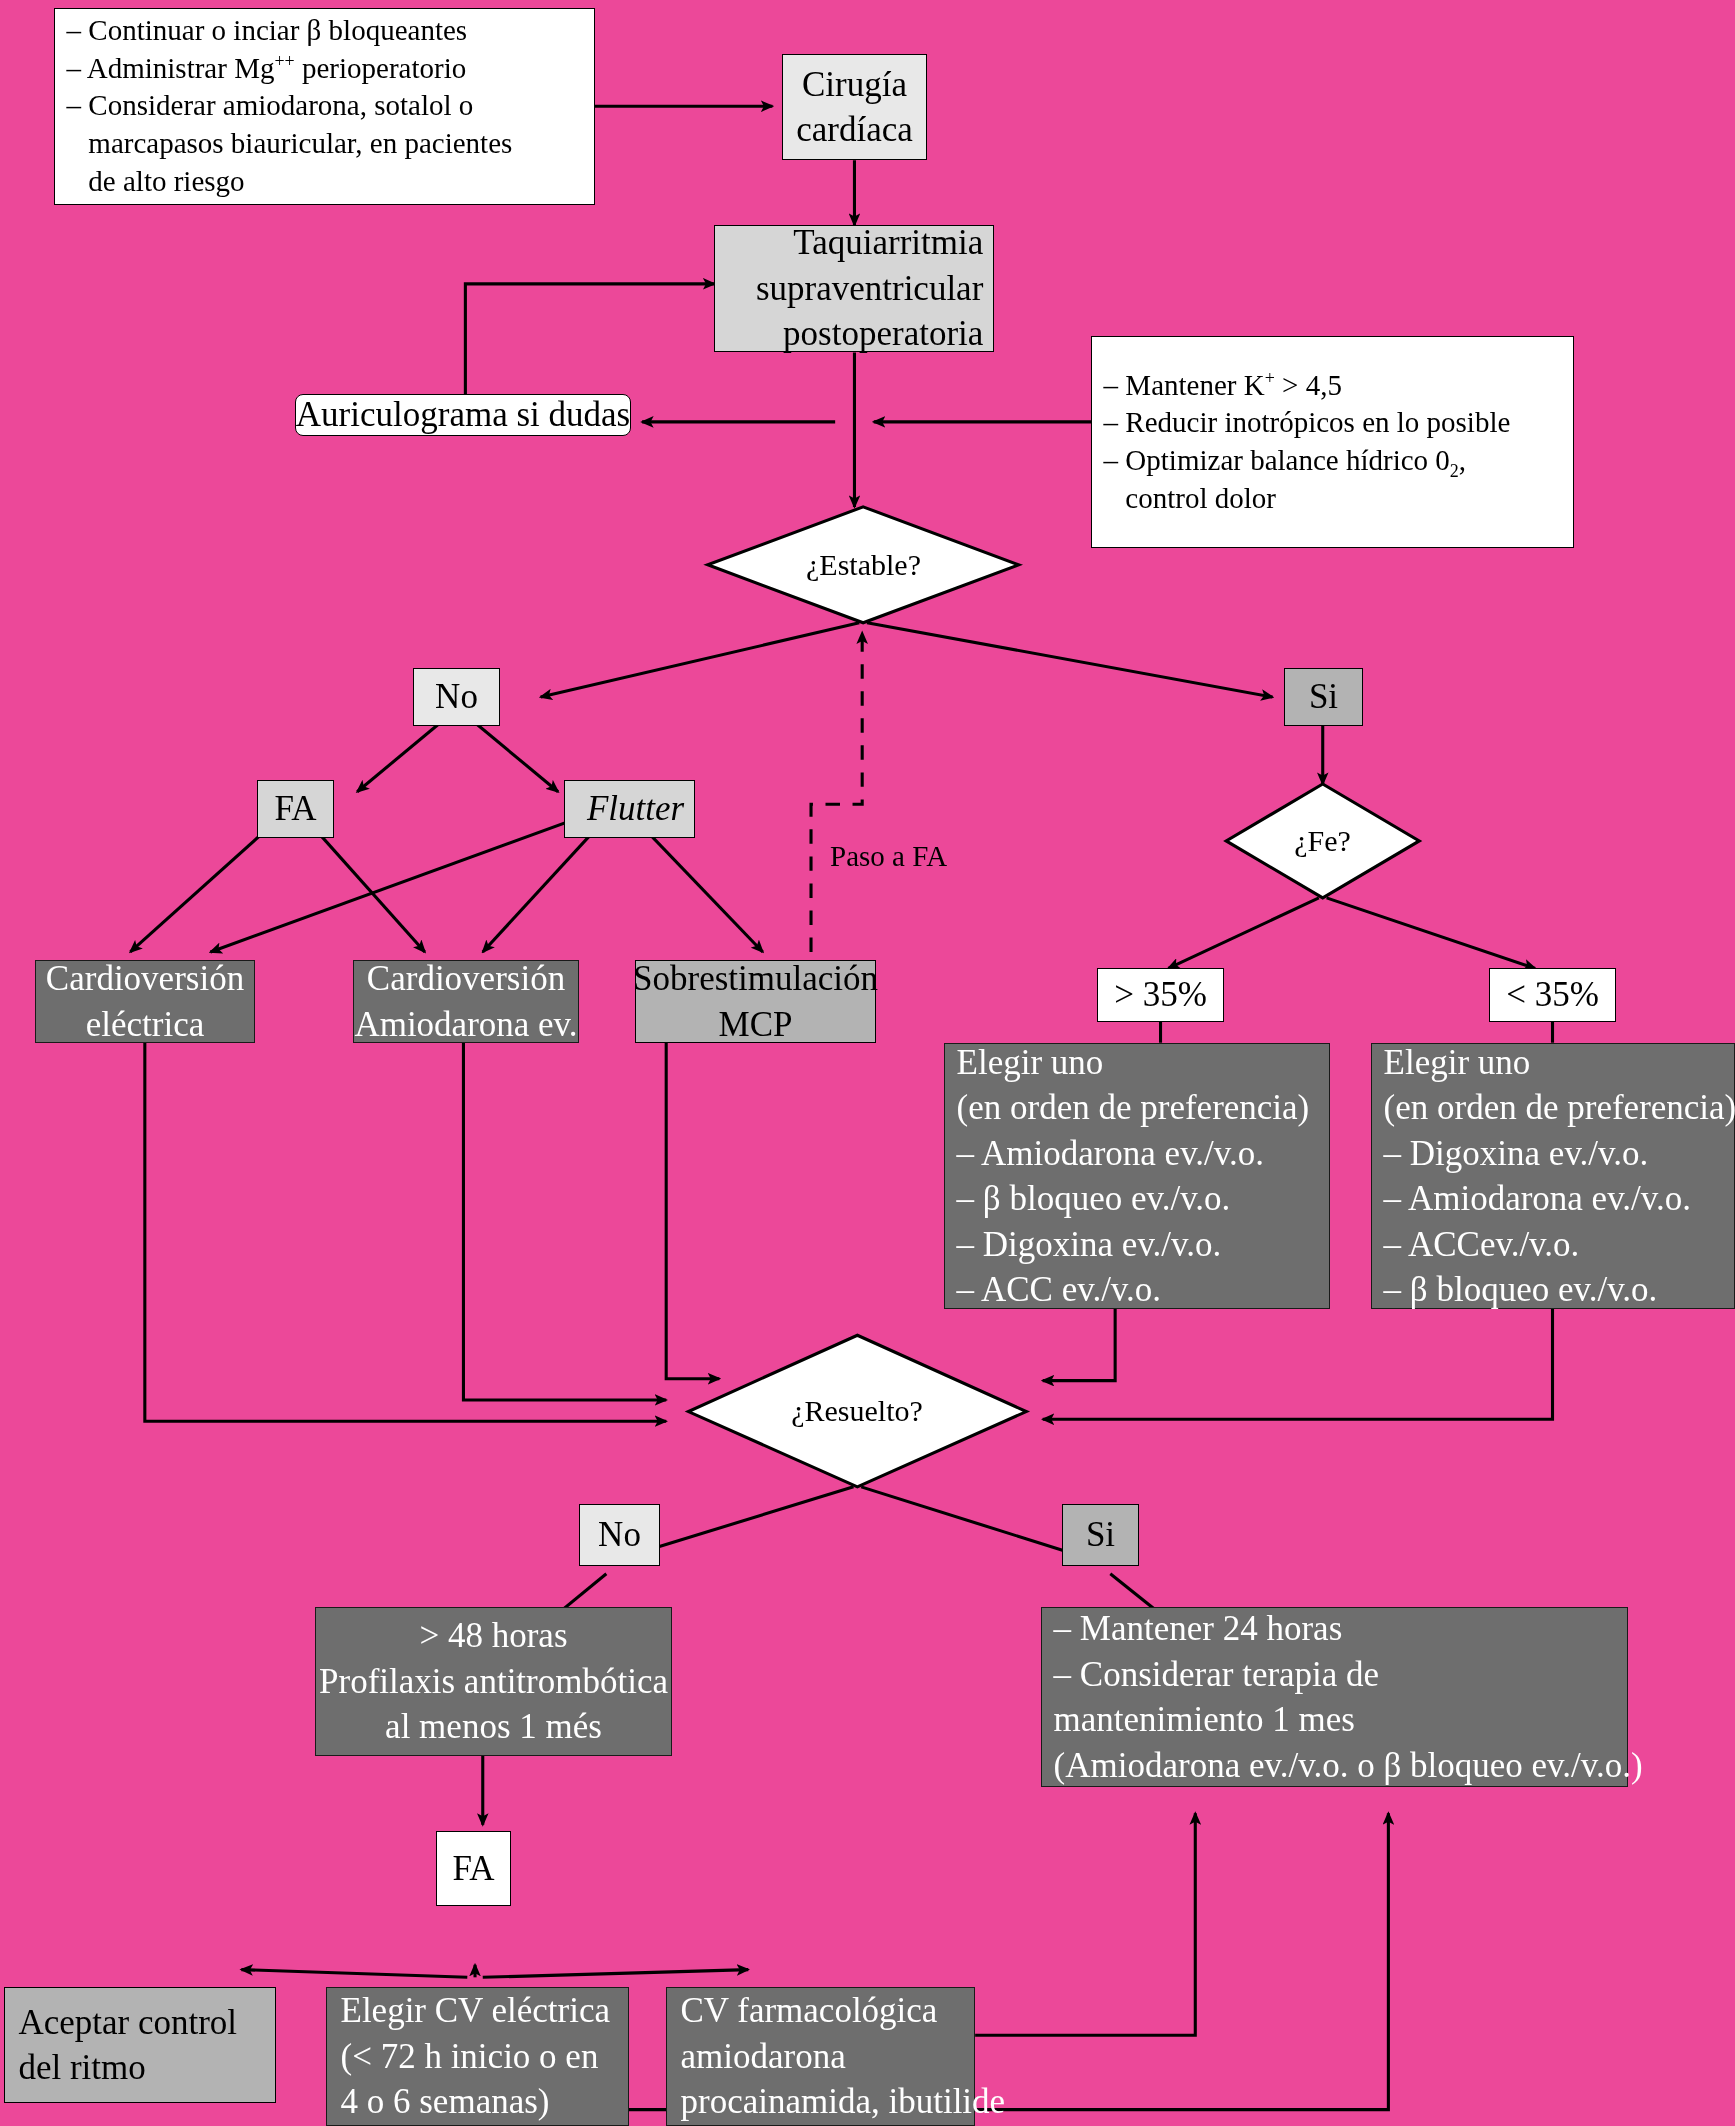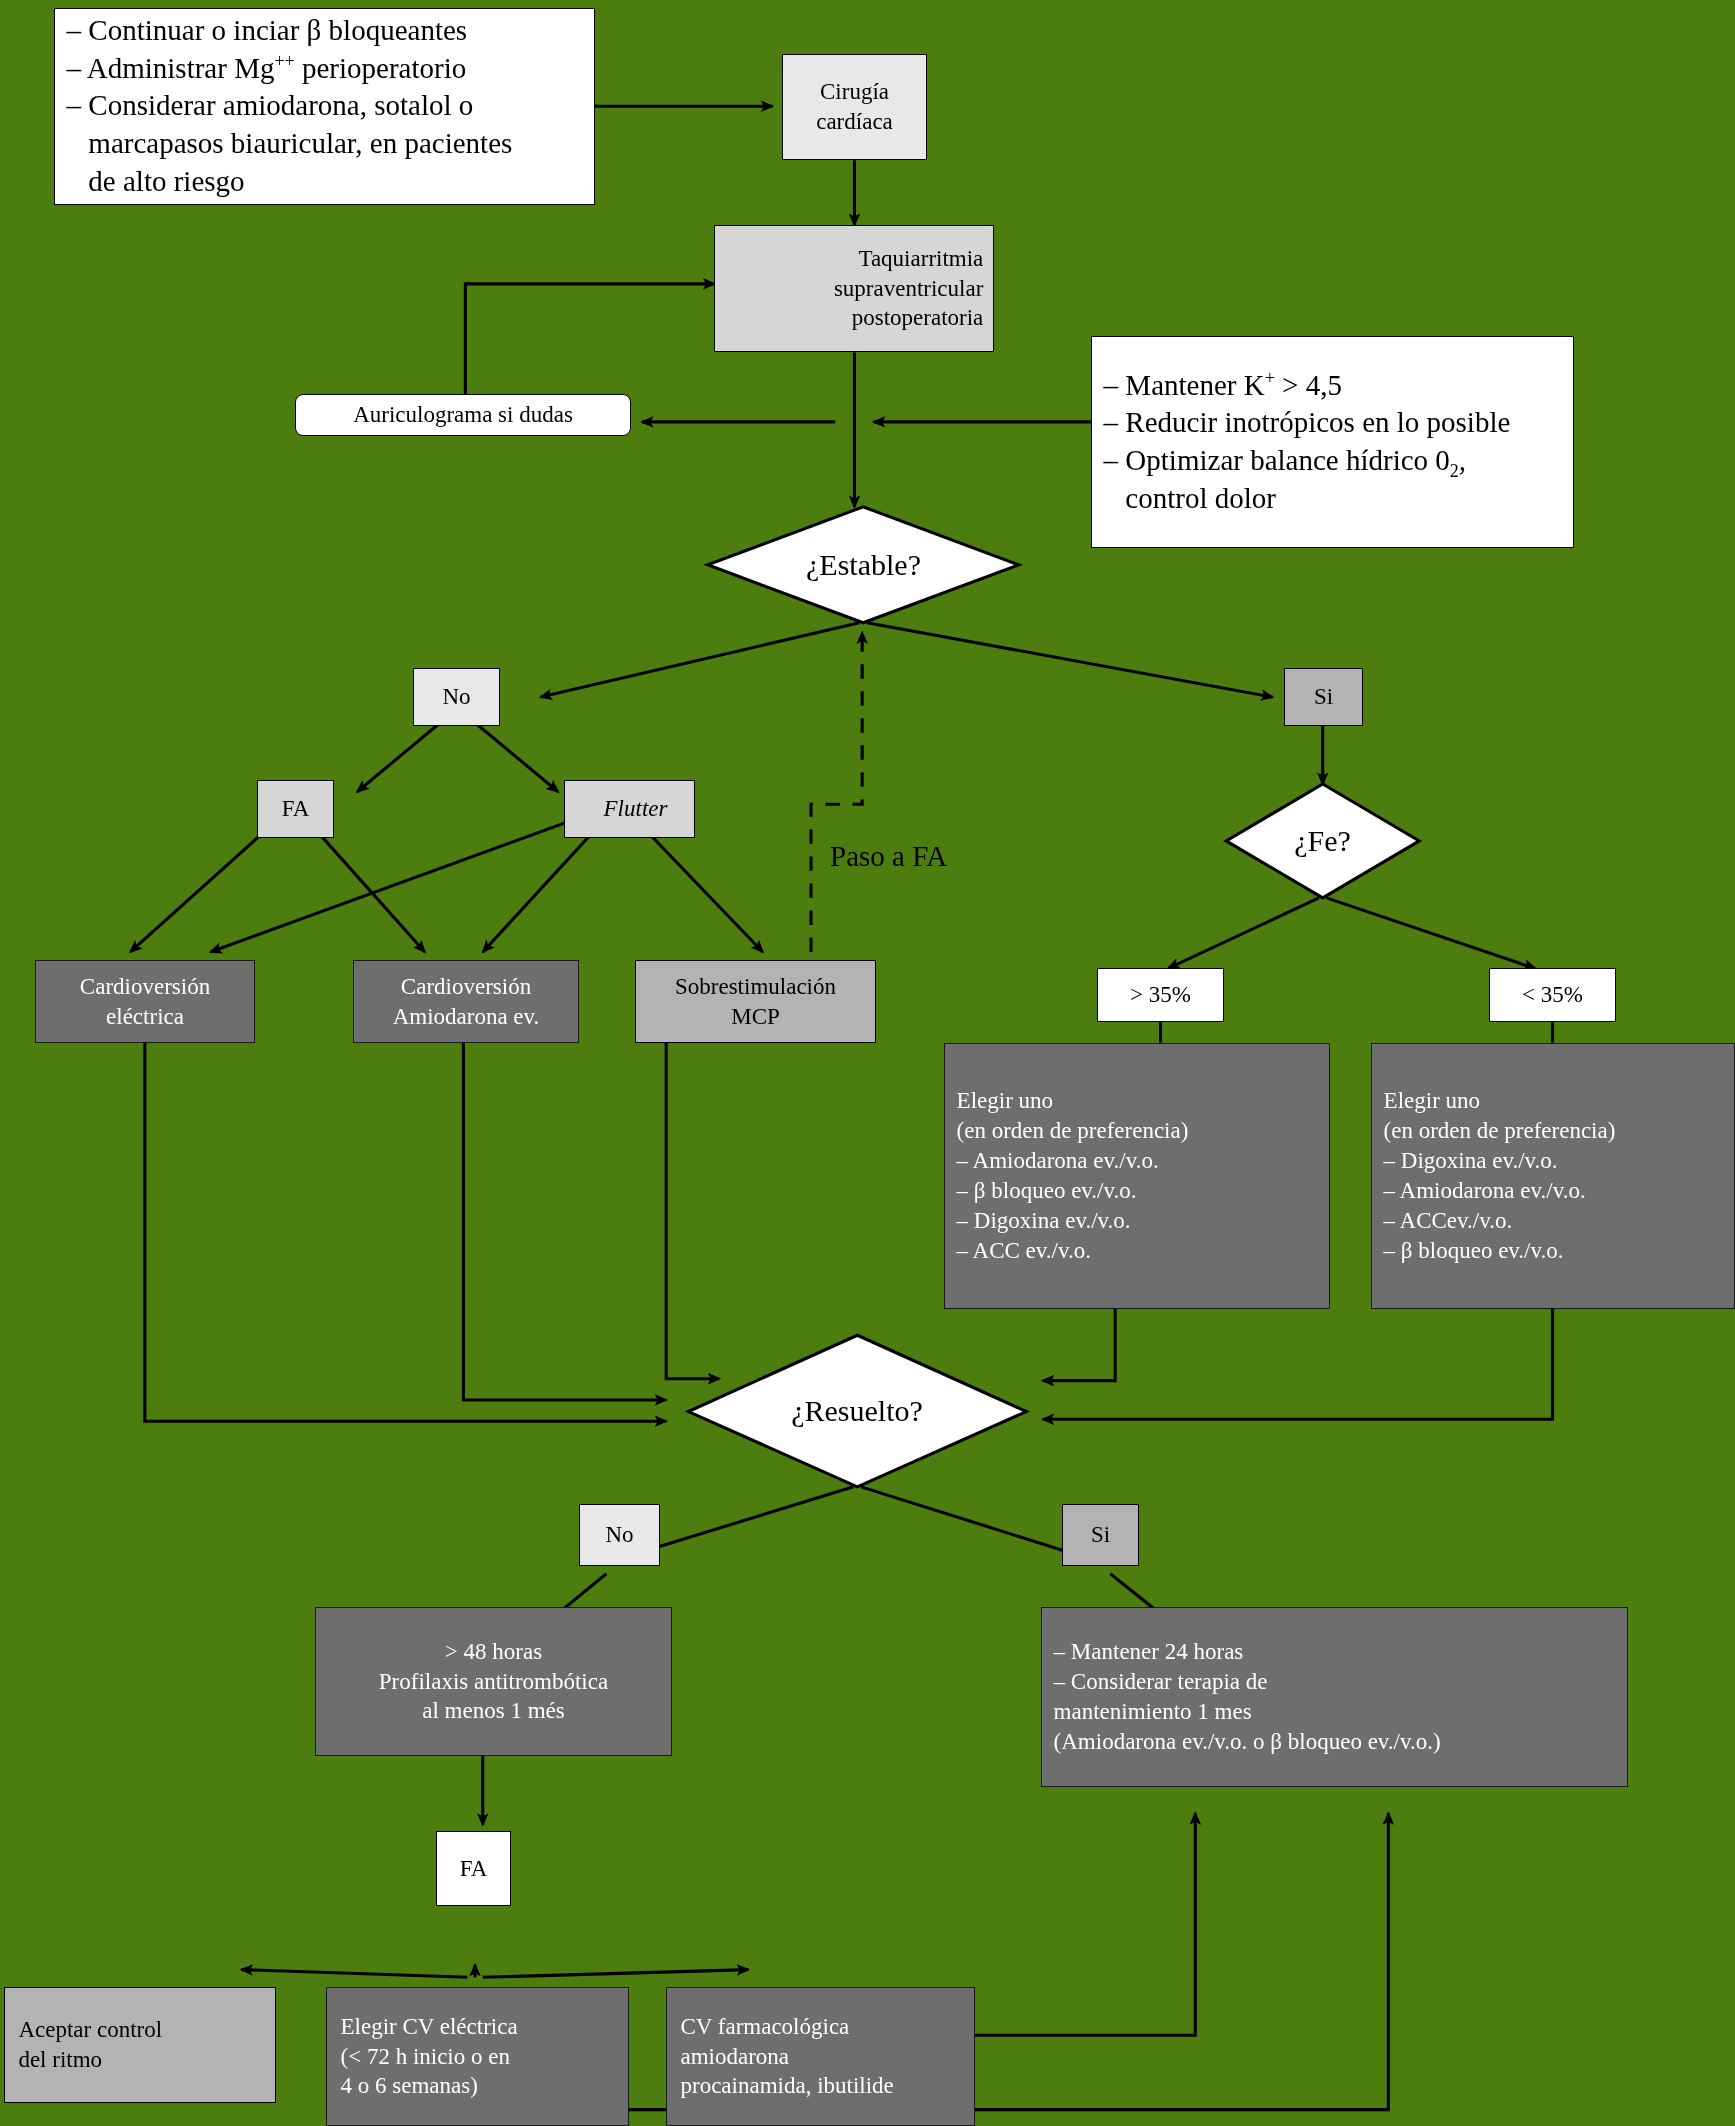--- a/index.html
+++ b/index.html
@@ -4,39 +4,39 @@
 <style>
   html, body {
     margin: 0;
     padding: 0;
     background: #ffffff;
   }
   #canvas {
     position: relative;
     width: 1735px;
     height: 2126px;
-    background: #4d7c0f;
+    background: #ec4899;
     font-family: "Liberation Serif", "DejaVu Serif", serif;
     overflow: hidden;
   }
   svg.edges {
     position: absolute;
     left: 0; top: 0;
     width: 1735px;
     height: 2126px;
     pointer-events: none;
   }
   .node {
     position: absolute;
     box-sizing: border-box;
     border: 1.9px solid #000000;
     display: flex;
     flex-direction: column;
     justify-content: center;
-    font-size: 23px;
+    font-size: 35px;
     line-height: 1.30;
     color: #000000;
     background: #ffffff;
     z-index: 2;
   }
   .node .ln { display: block; white-space: pre; }
   .fill-white  { background: #ffffff; color: #000; }
   .fill-light  { background: #e8e8e8; color: #000; }
   .fill-mid    { background: #d6d6d6; color: #000; }
   .fill-medgray{ background: #b3b3b3; color: #000; }

